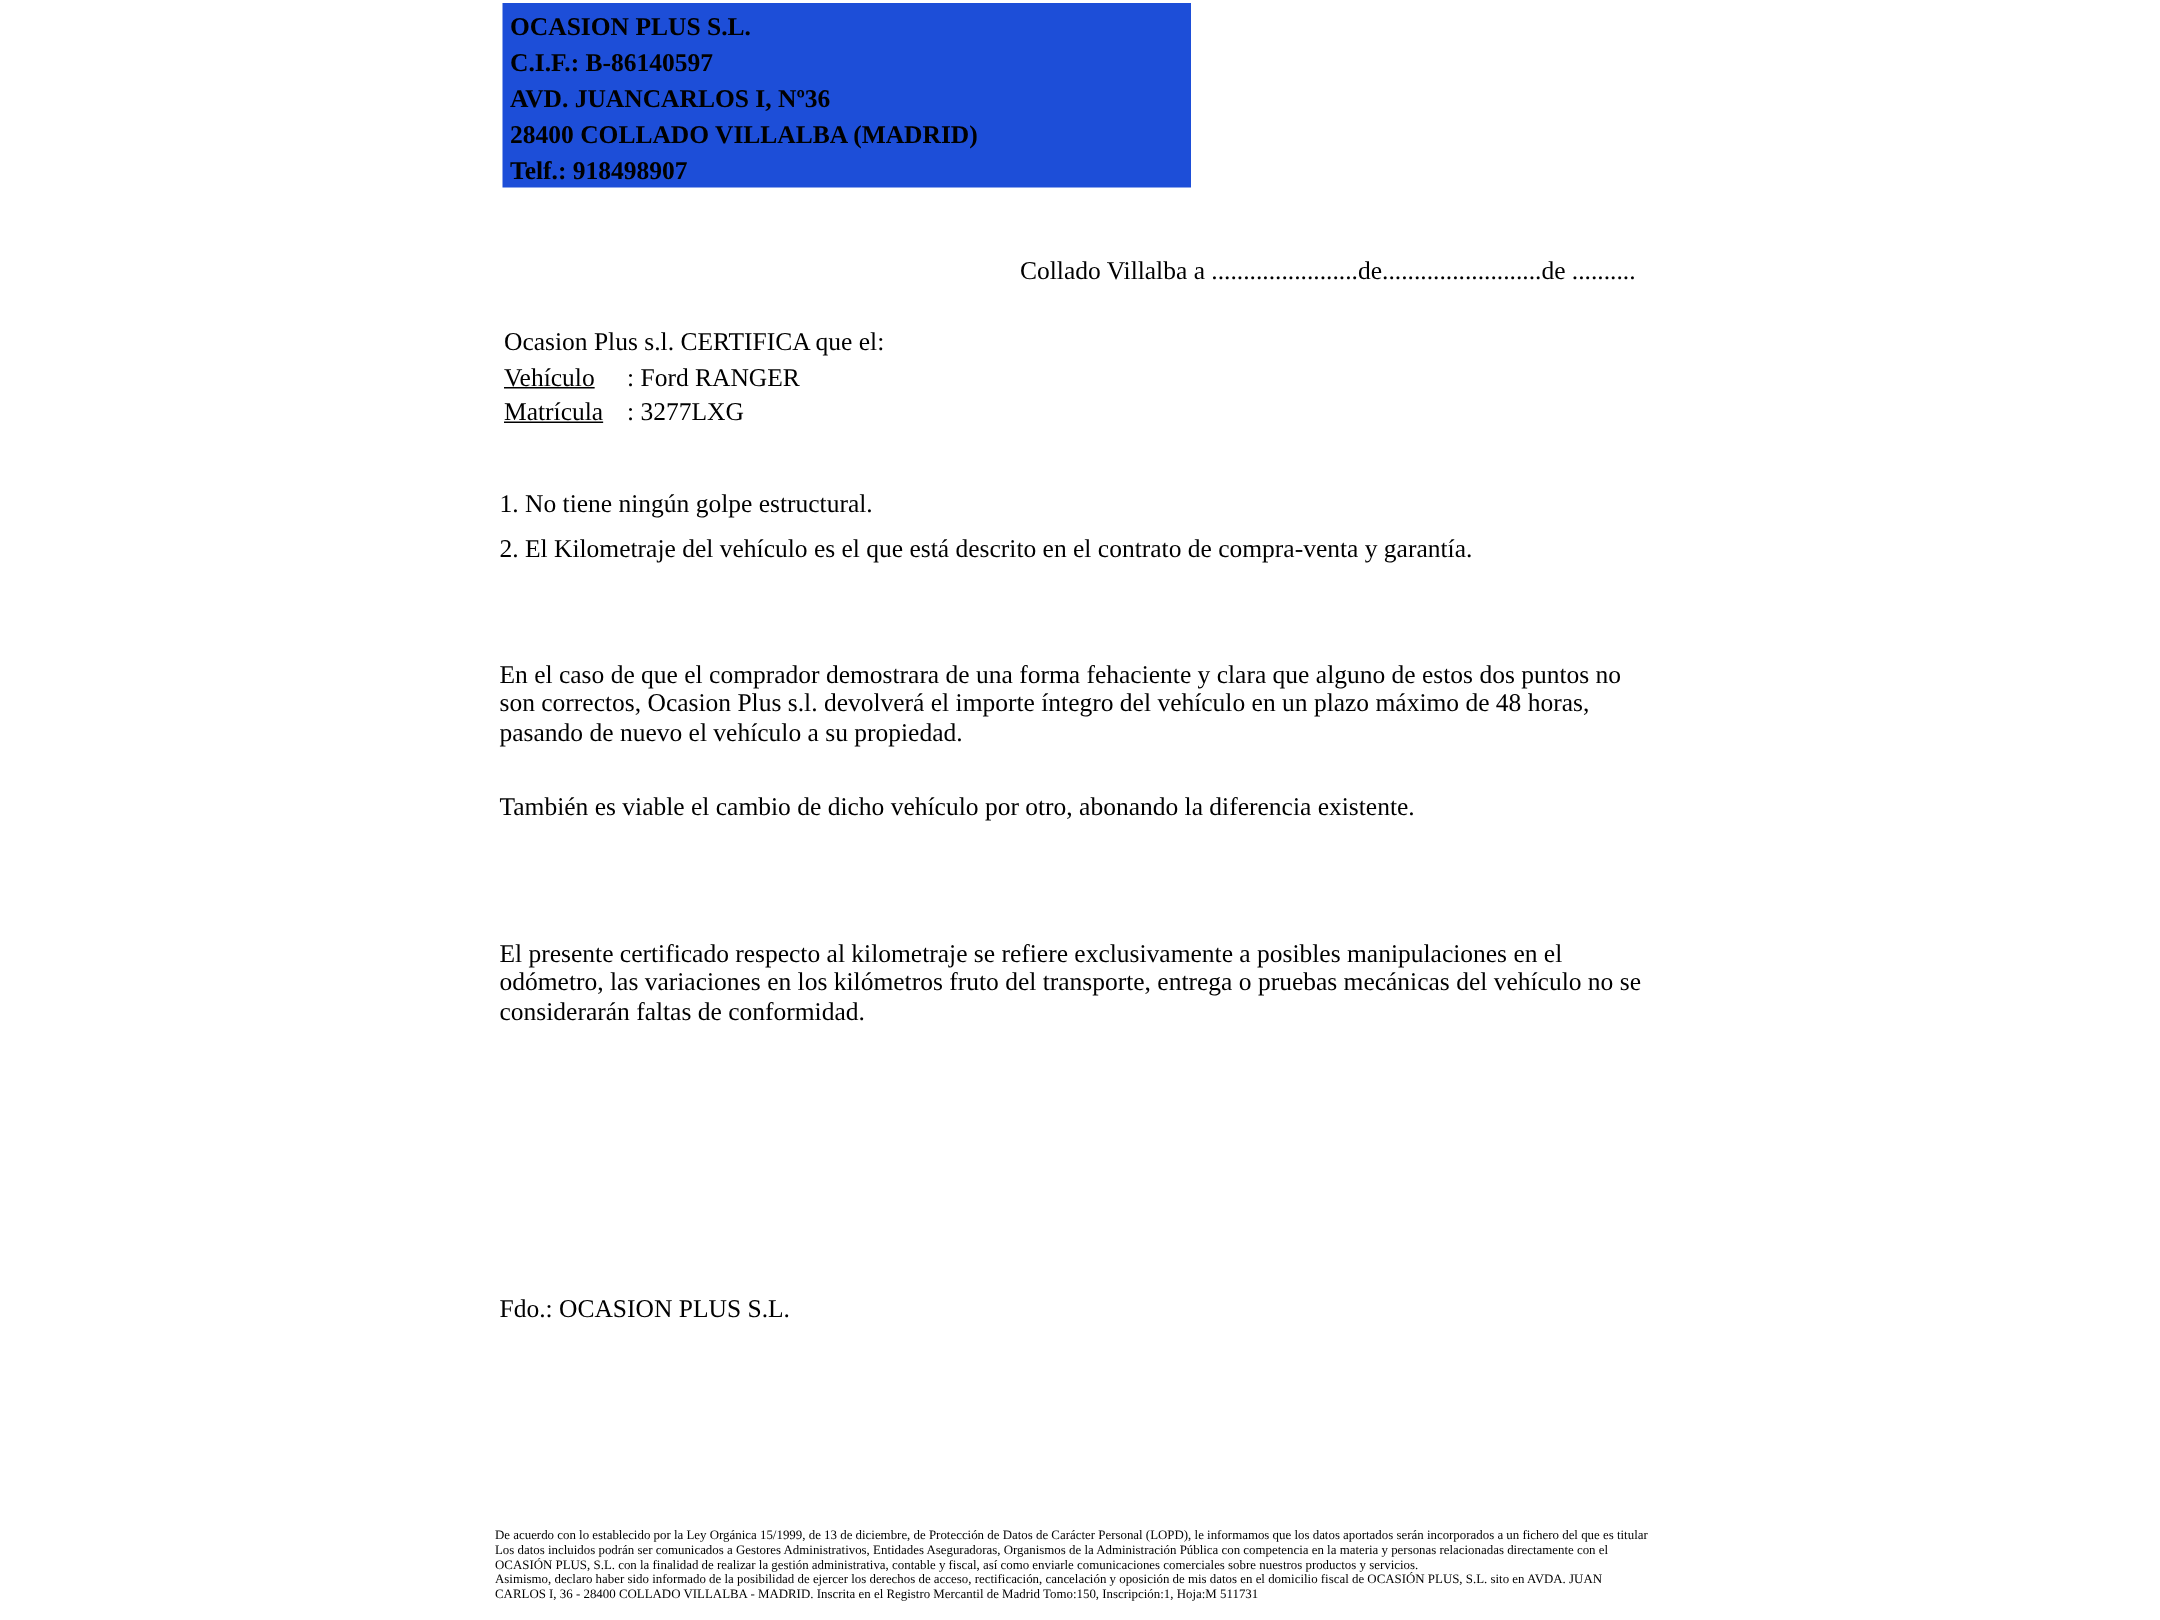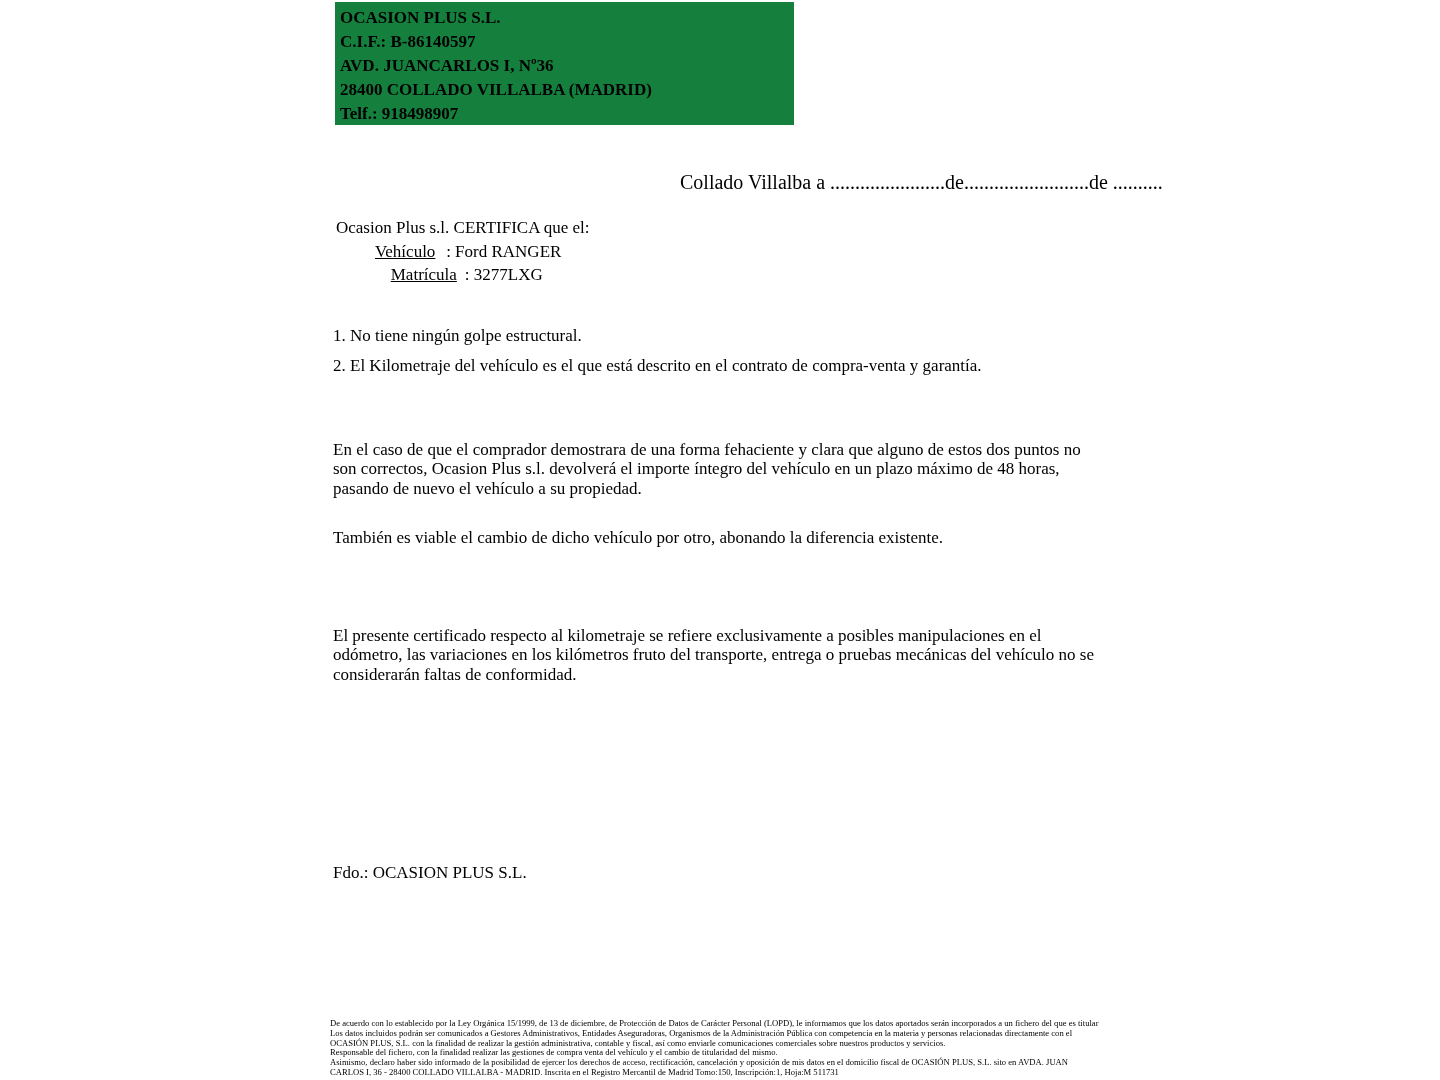--- a/index.html
+++ b/index.html
@@ -31,32 +31,31 @@
     font-size: 17px;
     font-weight: bold;
     line-height: 24px;
     white-space: nowrap;
   }
   
   .date-line {
     position: absolute;
     left: 680px;
     top: 171px;
-    font-size: 20px;
+    font-size: 17px;
     white-space: nowrap;
     text-align: right;
   }
   
   .cert-block {
     position: absolute;
     left: 336px;
     top: 216px;
     font-size: 17px;
     line-height: 23.5px;
-    text-align: center;
   }
   .cert-row .lbl-wrap {
     display: inline-block;
     width: 82px;
   }
   .underlined { text-decoration: underline; }
   
   .point {
     position: absolute;
     left: 333px;
@@ -94,21 +93,21 @@
     font-size: 8.6px;
     line-height: 9.8px;
   }
   .legal .legal-line { white-space: nowrap; }
 </style>
 </head>
 <body>
 
 <div class="page">
 
-  <div class="header-box" style="background: #15803d;">
+  <div class="header-box" style="background: #1d4ed8;">
     <div class="hline">OCASION PLUS S.L.</div>
     <div class="hline">C.I.F.: B-86140597</div>
     <div class="hline">AVD. JUANCARLOS I, Nº36</div>
     <div class="hline">28400 COLLADO VILLALBA (MADRID)</div>
     <div class="hline">Telf.: 918498907</div>
   </div>
 
   <div class="date-line">Collado Villalba a .......................de.........................de ..........</div>
 
   <div class="cert-block">
@@ -127,18 +126,17 @@
   <div class="para para-refund">En el caso de que el comprador demostrara de una forma fehaciente y clara que alguno de estos dos puntos no son correctos, Ocasion Plus s.l. devolverá el importe íntegro del vehículo en un plazo máximo de 48 horas, pasando de nuevo el vehículo a su propiedad.</div>
   <div class="para para-exchange">También es viable el cambio de dicho vehículo por otro, abonando la diferencia existente.</div>
   <div class="para para-odometer">El presente certificado respecto al kilometraje se refiere exclusivamente a posibles manipulaciones en el odómetro, las variaciones en los kilómetros fruto del transporte, entrega o pruebas mecánicas del vehículo no se considerarán faltas de conformidad.</div>
 
   <div class="signature">Fdo.: OCASION PLUS S.L.</div>
 
   <div class="legal">
     <div class="legal-line">De acuerdo con lo establecido por la Ley Orgánica 15/1999, de 13 de diciembre, de Protección de Datos de Carácter Personal (LOPD), le informamos que los datos aportados serán incorporados a un fichero del que es titular</div>
     <div class="legal-line">Los datos incluidos podrán ser comunicados a Gestores Administrativos, Entidades Aseguradoras, Organismos de la Administración Pública con competencia en la materia y personas relacionadas directamente con el</div>
     <div class="legal-line">OCASIÓN PLUS, S.L. con la finalidad de realizar la gestión administrativa, contable y fiscal, así como enviarle comunicaciones comerciales sobre nuestros productos y servicios.</div>
-    <div class="legal-line">Responsable del fichero, con la finalidad realizar las gestiones de compra venta del vehículo y el cambio de titularidad del mismo.</div>
     <div class="legal-line">Asimismo, declaro haber sido informado de la posibilidad de ejercer los derechos de acceso, rectificación, cancelación y oposición de mis datos en el domicilio fiscal de OCASIÓN PLUS, S.L. sito en AVDA. JUAN</div>
     <div class="legal-line">CARLOS I, 36 - 28400 COLLADO VILLALBA - MADRID. Inscrita en el Registro Mercantil de Madrid Tomo:150, Inscripción:1, Hoja:M 511731</div>
   </div>
 
 </div>
 
 </body></html>

